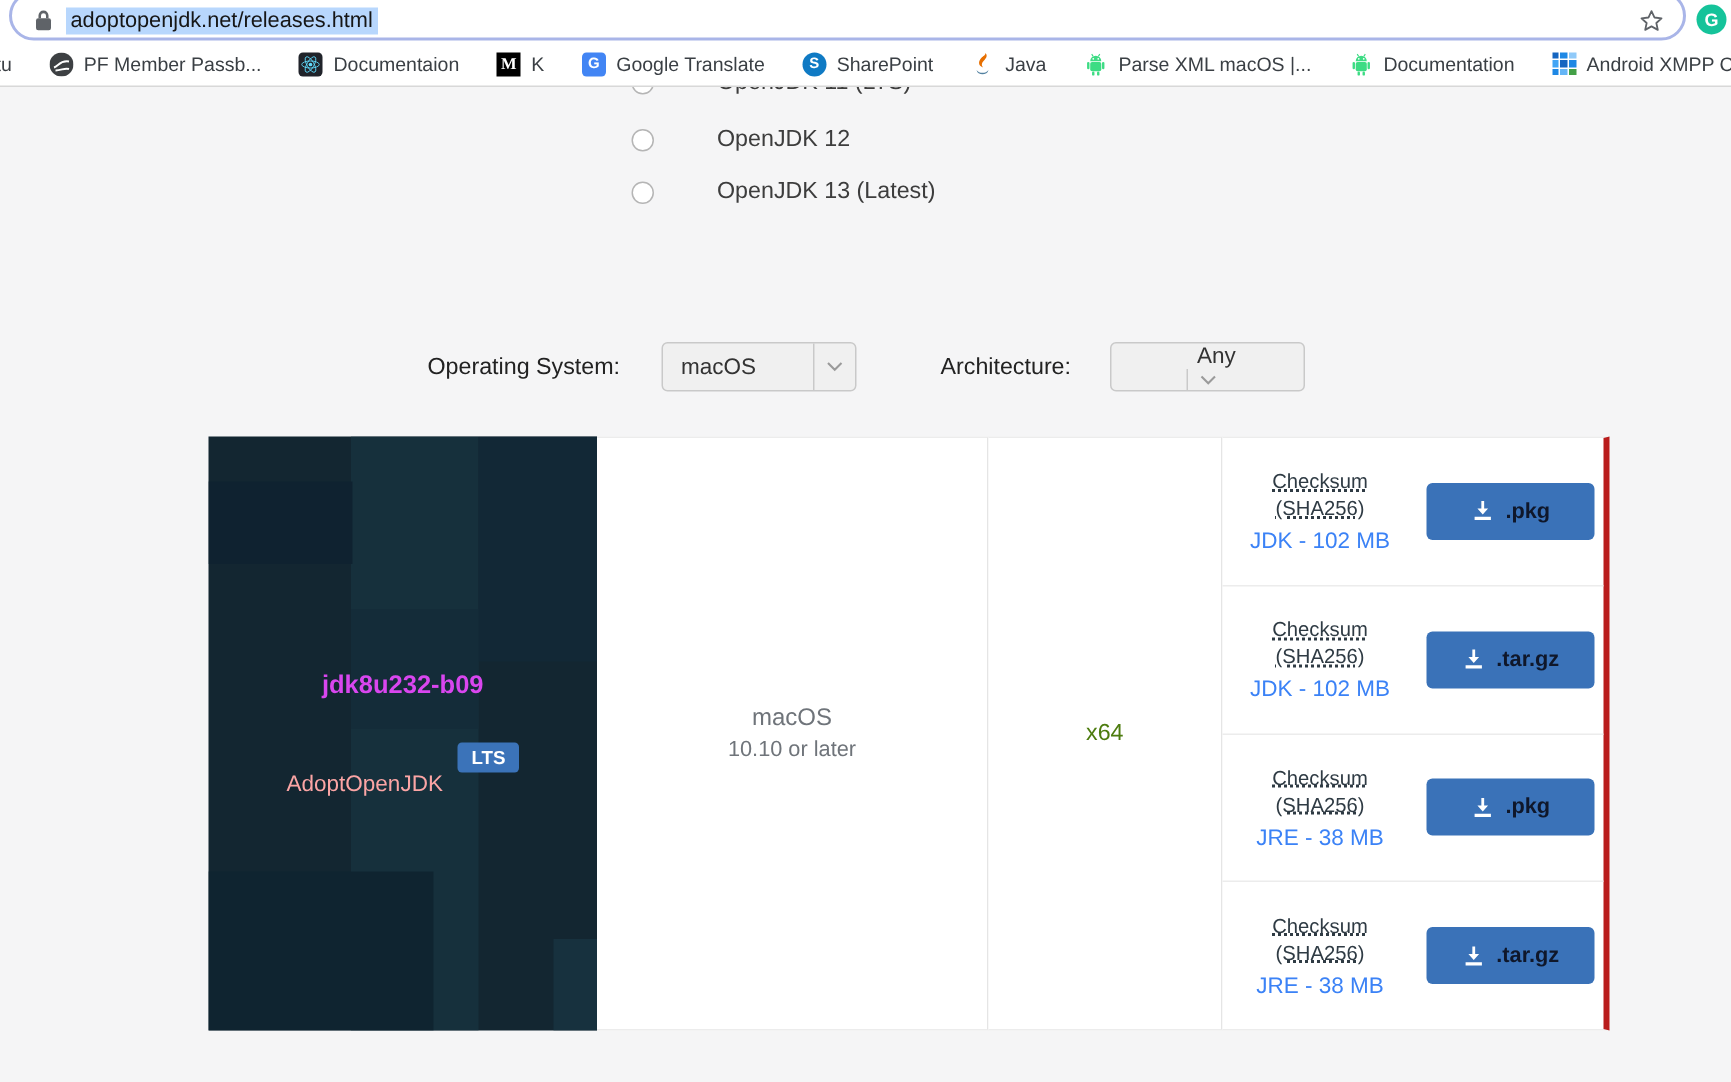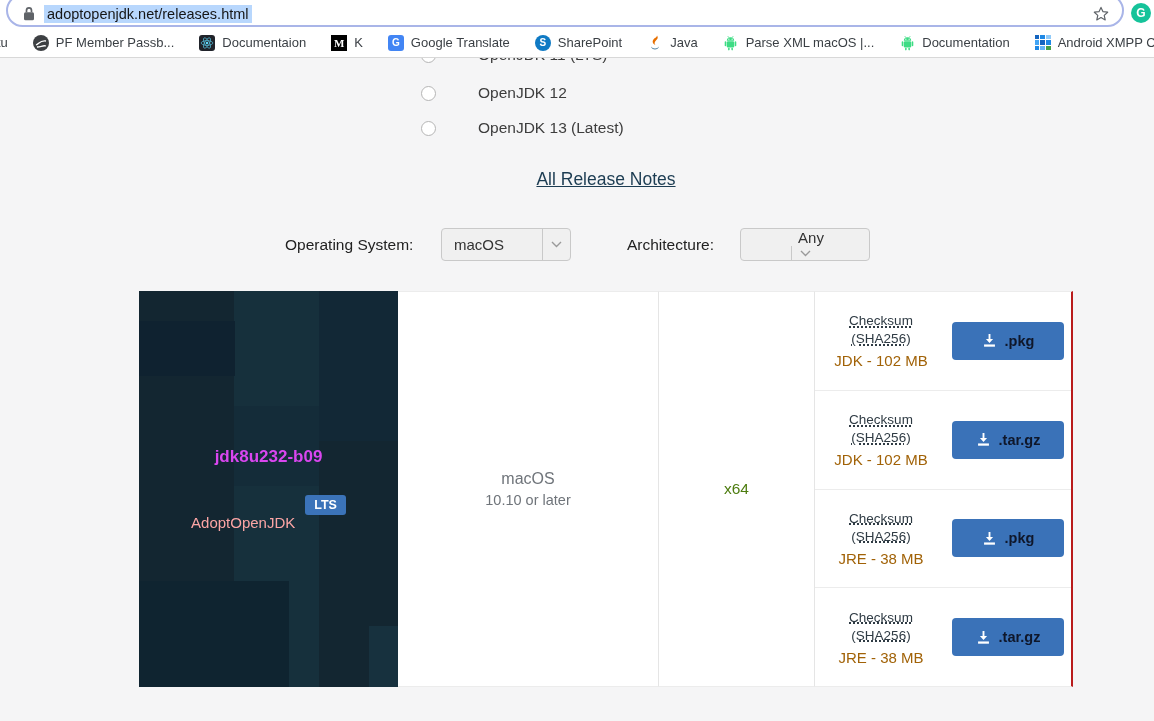--- a/index.html
+++ b/index.html
@@ -67,27 +67,27 @@
   .lts-badge { background:#3b73b9; color:#fff; font-size:12.5px; font-weight:bold;
                border-radius:3px; padding:3px 9px; margin-left:10px; }
   .cell-os { width:261px; background:#fff; border-top:1px solid #ececec; border-bottom:1px solid #ececec;
              border-right:1px solid #e5e5e5; display:flex; flex-direction:column; align-items:center; justify-content:center; }
   .os-name { font-size:16px; color:#6f747a; }
   .os-ver { font-size:14.5px; color:#6f747a; margin-top:4px; }
   .cell-arch { width:156px; background:#fff; border-top:1px solid #ececec; border-bottom:1px solid #ececec;
                border-right:1px solid #e5e5e5; display:flex; align-items:center; justify-content:center; }
   .arch-name { font-size:15.5px; color:#4d7c0f; }
   .cell-dl { width:258px; background:#fff; border-top:1px solid #ececec; border-bottom:1px solid #ececec;
-             border-right:2px solid #b91c1c; display:flex; flex-direction:column; }
+             border-right:4px solid #b91c1c; display:flex; flex-direction:column; }
   .dl-block { flex:1; display:flex; align-items:center; justify-content:center; gap:12px; }
   .dl-block + .dl-block { border-top:1px solid #ececec; }
   .dl-left { width:118px; text-align:center; }
   .chk-link { font-size:13.5px; color:#2f3b44; cursor:pointer; line-height:18px; }
   .chk-link span { text-decoration:underline dotted 1.5px; }
-  .dl-info { font-size:15px; color:#a16207; margin-top:4px; }
+  .dl-info { font-size:15px; color:#3b82f6; margin-top:4px; }
   .dl-btn { width:112px; height:38px; background:#3a72b8; border:none; border-radius:4px;
             color:#0f172a; font-size:14.5px; font-weight:bold; font-family:"Liberation Sans",sans-serif;
             display:flex; align-items:center; justify-content:center; gap:8px; cursor:pointer; }
 </style>
 </head>
 <body>
 
 <div class="chrome">
   <div class="omnibox-row">
     <div class="omnibox">
@@ -218,23 +218,20 @@
   </div>
   <div class="radio-row rr-12">
     <span class="radio-dot"></span>
     <span class="radio-label">OpenJDK 12</span>
   </div>
   <div class="radio-row rr-13">
     <span class="radio-dot"></span>
     <span class="radio-label">OpenJDK 13 (Latest)</span>
   </div>
 
-  <div class="notes-wrap">
-    <a class="notes-link">All Release Notes</a>
-  </div>
 
   <span class="filter-label lbl-os">Operating System:</span>
   <div class="select sel-os">
     <span class="sel-val">macOS</span>
     <span class="sel-chev">
       <svg width="11" height="7" viewBox="0 0 11 7" fill="none" stroke="#9a9a9a" stroke-width="1.4">
           <path d="M1 1l4.5 4.5L10 1"></path>
         </svg>
     </span>
   </div>

